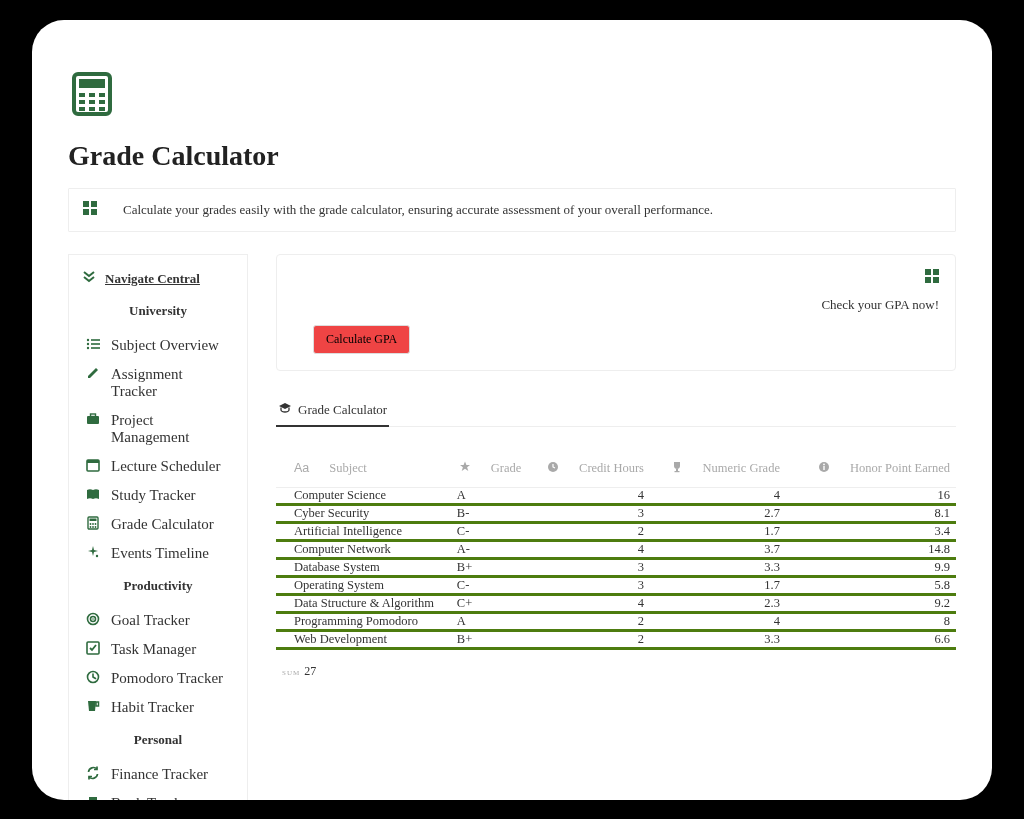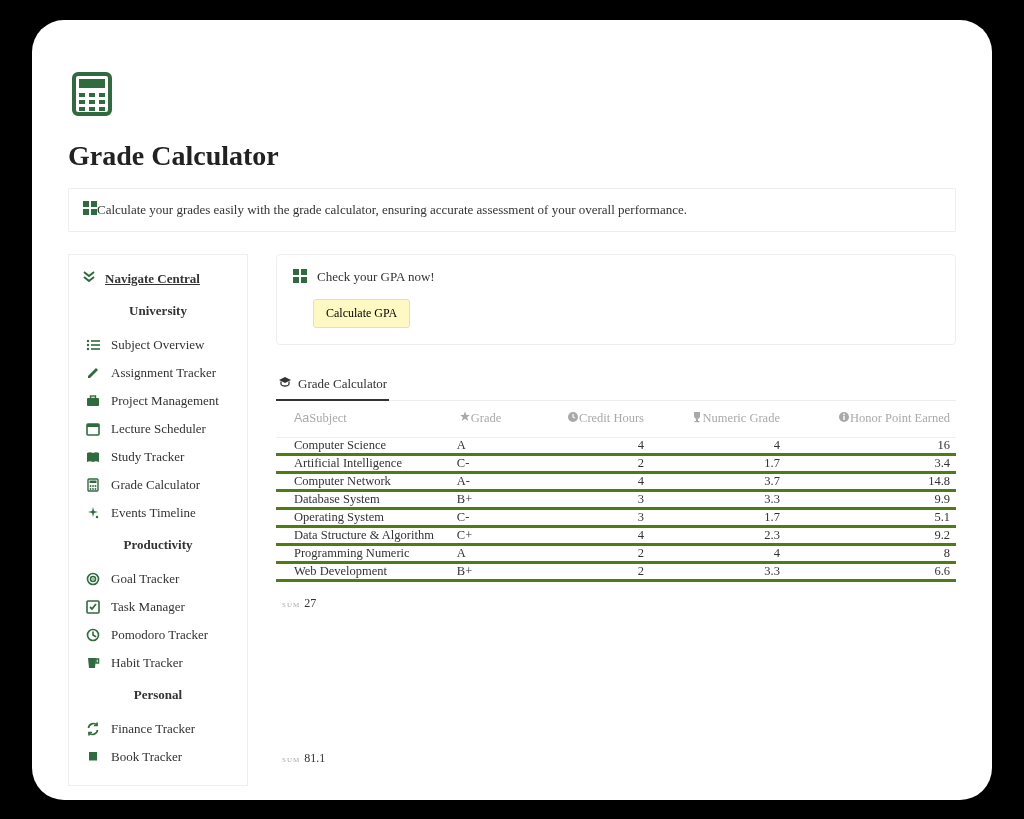--- a/index.html
+++ b/index.html
@@ -32,21 +32,21 @@
     color: #222;
     margin-bottom: 16px;
   }
 
   .callout {
     border: 1px solid #eee;
     border-radius: 1px;
     padding: 12px 14px;
     display: flex;
     align-items: center;
-    gap: 0;
+    gap: 26px;
     color: #333;
     margin-bottom: 22px;
   }
   .callout .ci { flex:0 0 auto; }
 
   .layout {
     display: flex;
     gap: 28px;
   }
 
@@ -65,47 +65,47 @@
     margin-bottom: 14px;
   }
   .side-top .nav-title { font-weight:700; text-decoration:underline; }
   .side-section {
     font-weight:700;
     text-align:center;
     margin: 10px 0 12px;
   }
   .nav-item {
     display:flex;
-    align-items:center;
+    align-items:flex-start;
     gap:10px;
     padding: 6px 4px;
     cursor:pointer;
-    font-size: 13px;
+    font-size: 15px;
   }
   .nav-item .ico { width:16px; flex:0 0 16px; display:flex; align-items:center; justify-content:center; }
   .nav-item .ico svg { display:block; }
 
   
   .main { flex:1; min-width:0; }
   .gpa-box {
     border:1px solid #eee;
     border-radius:4px;
     padding: 14px 16px 16px;
     margin-bottom: 24px;
   }
-  .gpa-box .head { display:flex; align-items:flex-start; gap:10px; margin-bottom:12px; }
+  .gpa-box .head { display:flex; align-items:flex-end; gap:10px; margin-bottom:12px;flex-direction:column; }
   .btn {
     display:inline-block;
     border:1px solid #ddd;
     border-radius:3px;
     padding: 6px 12px;
     font-family: inherit;
     font-size:12px;
     margin-left: 20px;
-    background:#fef9c3;
+    background:#ef4444;
     cursor:pointer;
   }
 
   
   .db-tab {
     display:inline-flex;
     align-items:center;
     gap:6px;
     padding: 6px 2px;
     font-size:13px;
@@ -121,21 +121,21 @@
     font-size:12.5px;
   }
   table.grades thead th {
     text-align:left;
     font-weight:400;
     color:#a9a9a9;
     padding: 10px 6px;
     border-bottom: 1px solid #eee;
     white-space:nowrap;
   }
-  table.grades thead th .hc { display:inline-flex; align-items:center; gap:0; }
+  table.grades thead th .hc { display:inline-flex; align-items:center; gap:20px;margin-top:24px; }
   table.grades thead th.num, table.grades td.num { text-align:right; }
   table.grades td {
     padding: 0 6px;
     border-bottom: 3px solid #4d7c0f;
     vertical-align: top;
   }
   table.grades td.subj { padding-left: 18px; }
   table.grades td.grade { padding-left: 4px; }
 
   .sum-row {
@@ -427,20 +427,27 @@
         </thead>
         <tbody id="grades-body">
             <tr>
               <td class="subj">Computer Science</td>
               <td class="grade">A</td>
               <td class="num">4</td>
               <td class="num">4</td>
               <td class="num">16</td>
             </tr>
             <tr>
+              <td class="subj">Cyber Security</td>
+              <td class="grade">B-</td>
+              <td class="num">3</td>
+              <td class="num">2.7</td>
+              <td class="num">8.1</td>
+            </tr>
+            <tr>
               <td class="subj">Artificial Intelligence</td>
               <td class="grade">C-</td>
               <td class="num">2</td>
               <td class="num">1.7</td>
               <td class="num">3.4</td>
             </tr>
             <tr>
               <td class="subj">Computer Network</td>
               <td class="grade">A-</td>
               <td class="num">4</td>
@@ -452,31 +459,31 @@
               <td class="grade">B+</td>
               <td class="num">3</td>
               <td class="num">3.3</td>
               <td class="num">9.9</td>
             </tr>
             <tr>
               <td class="subj">Operating System</td>
               <td class="grade">C-</td>
               <td class="num">3</td>
               <td class="num">1.7</td>
-              <td class="num">5.1</td>
+              <td class="num">5.8</td>
             </tr>
             <tr>
               <td class="subj">Data Structure &amp; Algorithm</td>
               <td class="grade">C+</td>
               <td class="num">4</td>
               <td class="num">2.3</td>
               <td class="num">9.2</td>
             </tr>
             <tr>
-              <td class="subj">Programming Numeric</td>
+              <td class="subj">Programming Pomodoro</td>
               <td class="grade">A</td>
               <td class="num">2</td>
               <td class="num">4</td>
               <td class="num">8</td>
             </tr>
             <tr>
               <td class="subj">Web Development</td>
               <td class="grade">B+</td>
               <td class="num">2</td>
               <td class="num">3.3</td>

